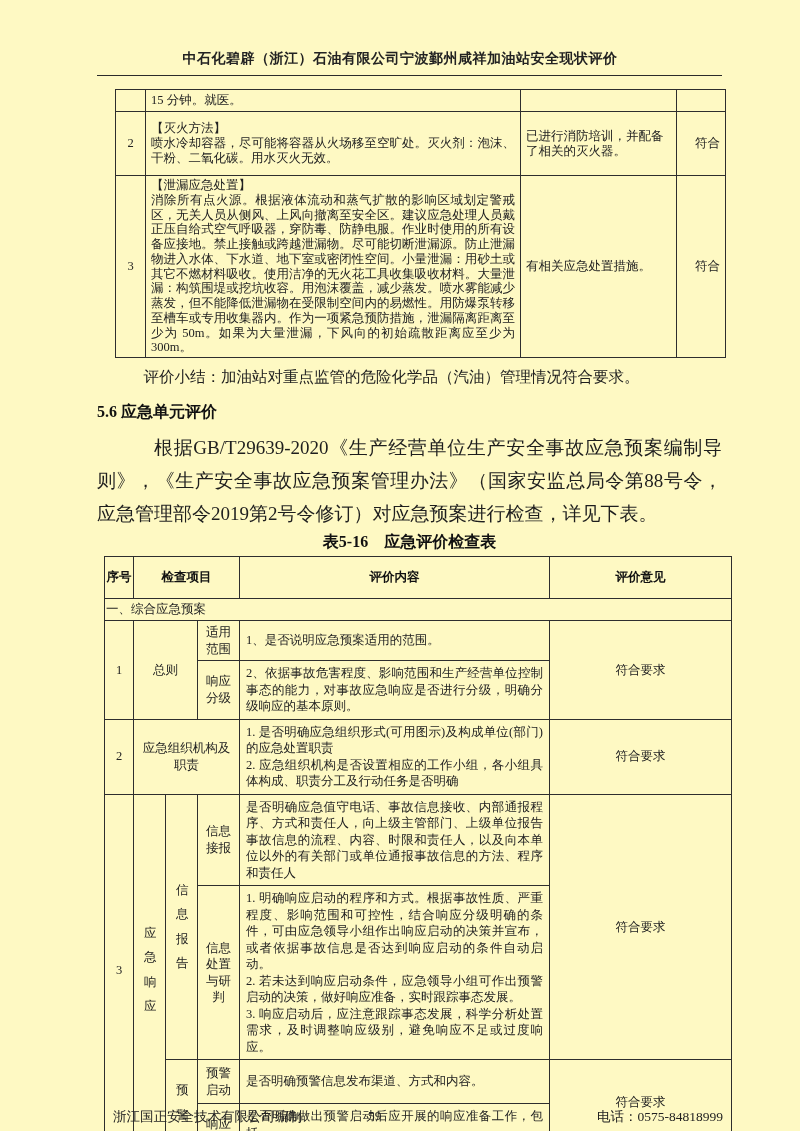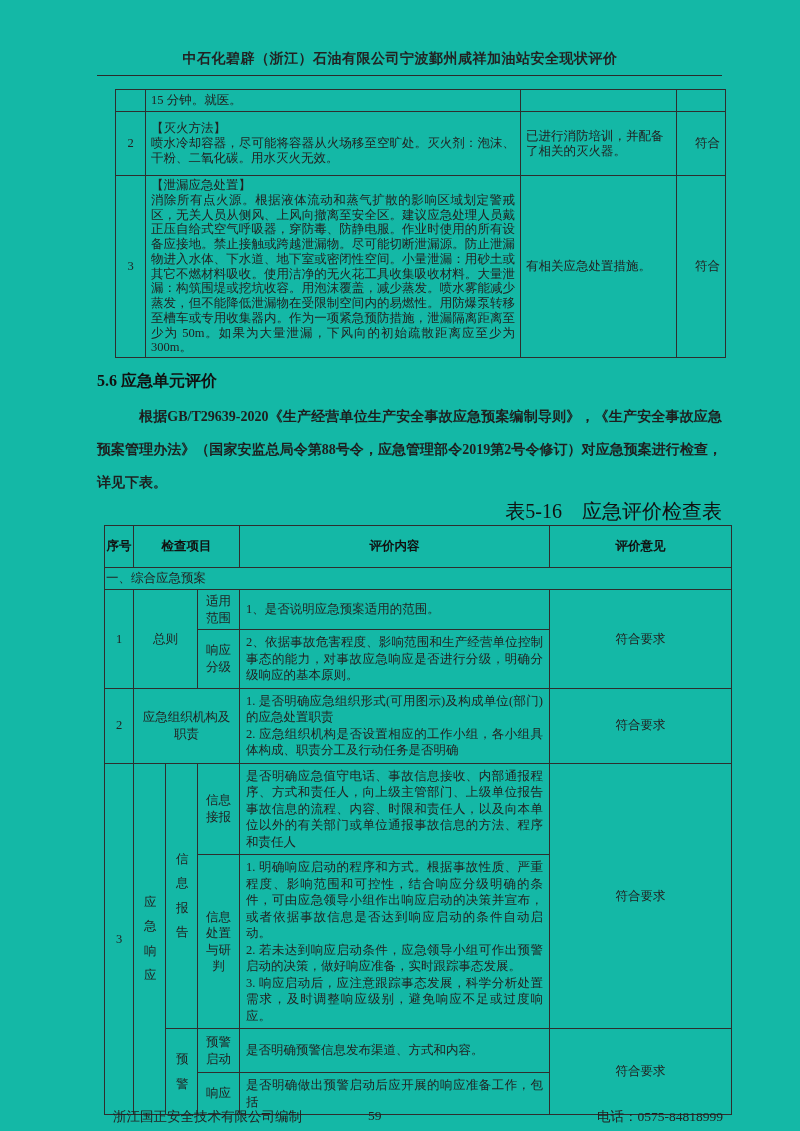--- a/index.html
+++ b/index.html
@@ -2,21 +2,21 @@
 <html><head>
 <meta charset="utf-8">
 <style>
   * { margin: 0; padding: 0; box-sizing: border-box; }
   html, body { background: #ffffff; }
   .page {
     position: relative;
     width: 800px;
     height: 1131px;
     margin: 0 auto;
-    background: #14b8a6;
+    background: #fef9c3;
     overflow: hidden;
     font-family: "Liberation Serif", "DejaVu Serif", serif;
     color: #1c1c1c;
   }
   .doc-header {
     padding-top: 50px;
     text-align: center;
     font-size: 14px;
     font-weight: 600;
     letter-spacing: 0.5px;
@@ -57,32 +57,31 @@
     color: #1e1e1e;
   }
   .section-heading {
     margin: 13px 0 8px 97px;
     font-size: 16px;
     font-weight: bold;
     color: #111;
   }
   .section-paragraph {
     margin: 4px 78px 0 97px;
-    font-size: 14px;
+    font-size: 19px;
     line-height: 33px;
     text-align: justify;
     text-indent: 3em;
     color: #1e1e1e;
-    font-weight: bold;
   }
   .table-caption {
     margin: 1px 78px 0 97px;
-    text-align: right;
-    font-size: 20px;
-    font-weight: normal;
+    text-align: center;
+    font-size: 16px;
+    font-weight: bold;
     line-height: 22px;
     color: #111;
   }
 
   
   table.check {
     margin: 3px 0 0 104px;
     width: 627px;
     border-collapse: collapse;
     table-layout: fixed;
@@ -155,20 +154,21 @@
     <tr style="height:160px">
       <td class="no">3</td>
       <td class="content pre">【泄漏应急处置】
 消除所有点火源。根据液体流动和蒸气扩散的影响区域划定警戒区，无关人员从侧风、上风向撤离至安全区。建议应急处理人员戴正压自给式空气呼吸器，穿防毒、防静电服。作业时使用的所有设备应接地。禁止接触或跨越泄漏物。尽可能切断泄漏源。防止泄漏物进入水体、下水道、地下室或密闭性空间。小量泄漏：用砂土或其它不燃材料吸收。使用洁净的无火花工具收集吸收材料。大量泄漏：构筑围堤或挖坑收容。用泡沫覆盖，减少蒸发。喷水雾能减少蒸发，但不能降低泄漏物在受限制空间内的易燃性。用防爆泵转移至槽车或专用收集器内。作为一项紧急预防措施，泄漏隔离距离至少为 50m。如果为大量泄漏，下风向的初始疏散距离应至少为 300m。</td>
       <td>有相关应急处置措施。</td>
       <td class="result">符合</td>
     </tr>
   </tbody>
     </table>
 
+  <div class="summary-note">评价小结：加油站对重点监管的危险化学品（汽油）管理情况符合要求。</div>
 
   <div class="section-heading">5.6 应急单元评价</div>
 
   <div class="section-paragraph">根据GB/T29639-2020《生产经营单位生产安全事故应急预案编制导则》，《生产安全事故应急预案管理办法》（国家安监总局令第88号令，应急管理部令2019第2号令修订）对应急预案进行检查，详见下表。</div>
 
   <div class="table-caption">表5-16　应急评价检查表</div>
 
   <table class="check">
     <colgroup>
         <col style="width:29px">

